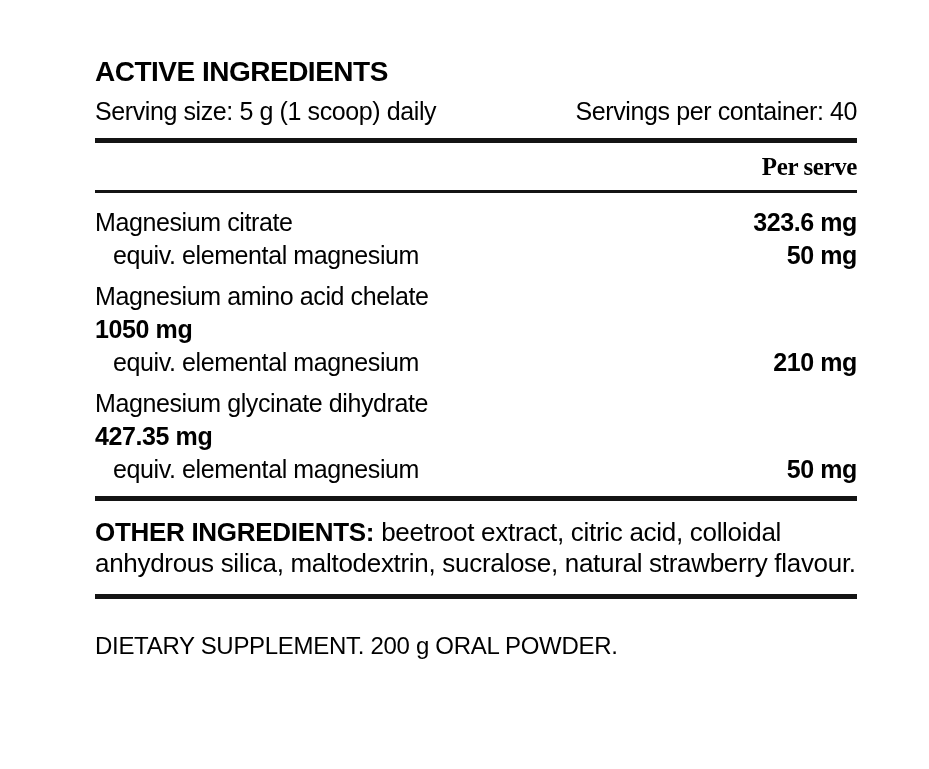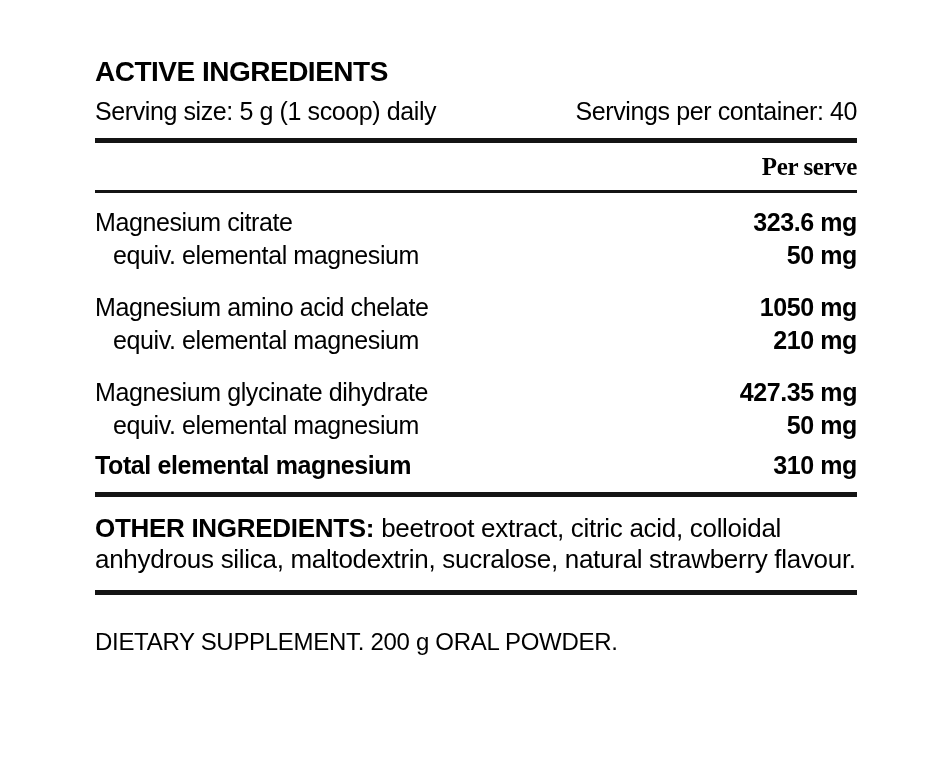--- a/index.html
+++ b/index.html
@@ -60,21 +60,21 @@
     letter-spacing: -0.4px;
   }
   .row {
     display: flex;
     justify-content: space-between;
     align-items: baseline;
     line-height: 33px;
   }
   .row .amount { white-space: nowrap; text-align: right; font-weight: bold; }
   .row.equiv .name { padding-left: 18px; }
-  .row.group-start { margin-top: 19px; }
+  .row.group-start { margin-top: 8px; flex-direction: column; }
   .row.total { font-weight: 700; margin-top: 7px; }
   .rule-3 { margin-top: 10px; }
   .other-para {
     margin-top: 16px;
     font-size: 26px;
     letter-spacing: -0.3px;
     line-height: 31px;
   }
   .other-label {
     font-weight: 700;
@@ -136,24 +136,20 @@
 
       <div class="row group-start">
         <span class="name">Magnesium glycinate dihydrate</span>
         <span class="amount">427.35 mg</span>
       </div>
       <div class="row equiv">
         <span class="name">equiv. elemental magnesium</span>
         <span class="amount">50 mg</span>
       </div>
 
-      <div class="row total">
-        <span class="name">Total elemental magnesium</span>
-        <span class="amount">310 mg</span>
-      </div>
 
     </div>
 
     <div class="rule thick rule-3"></div>
 
     <div class="other-para">
       <span class="other-label">OTHER INGREDIENTS:</span><span>beetroot extract, citric acid, colloidal anhydrous silica, maltodextrin, sucralose, natural strawberry flavour.</span>
     </div>
 
     <div class="rule thick rule-4"></div>

